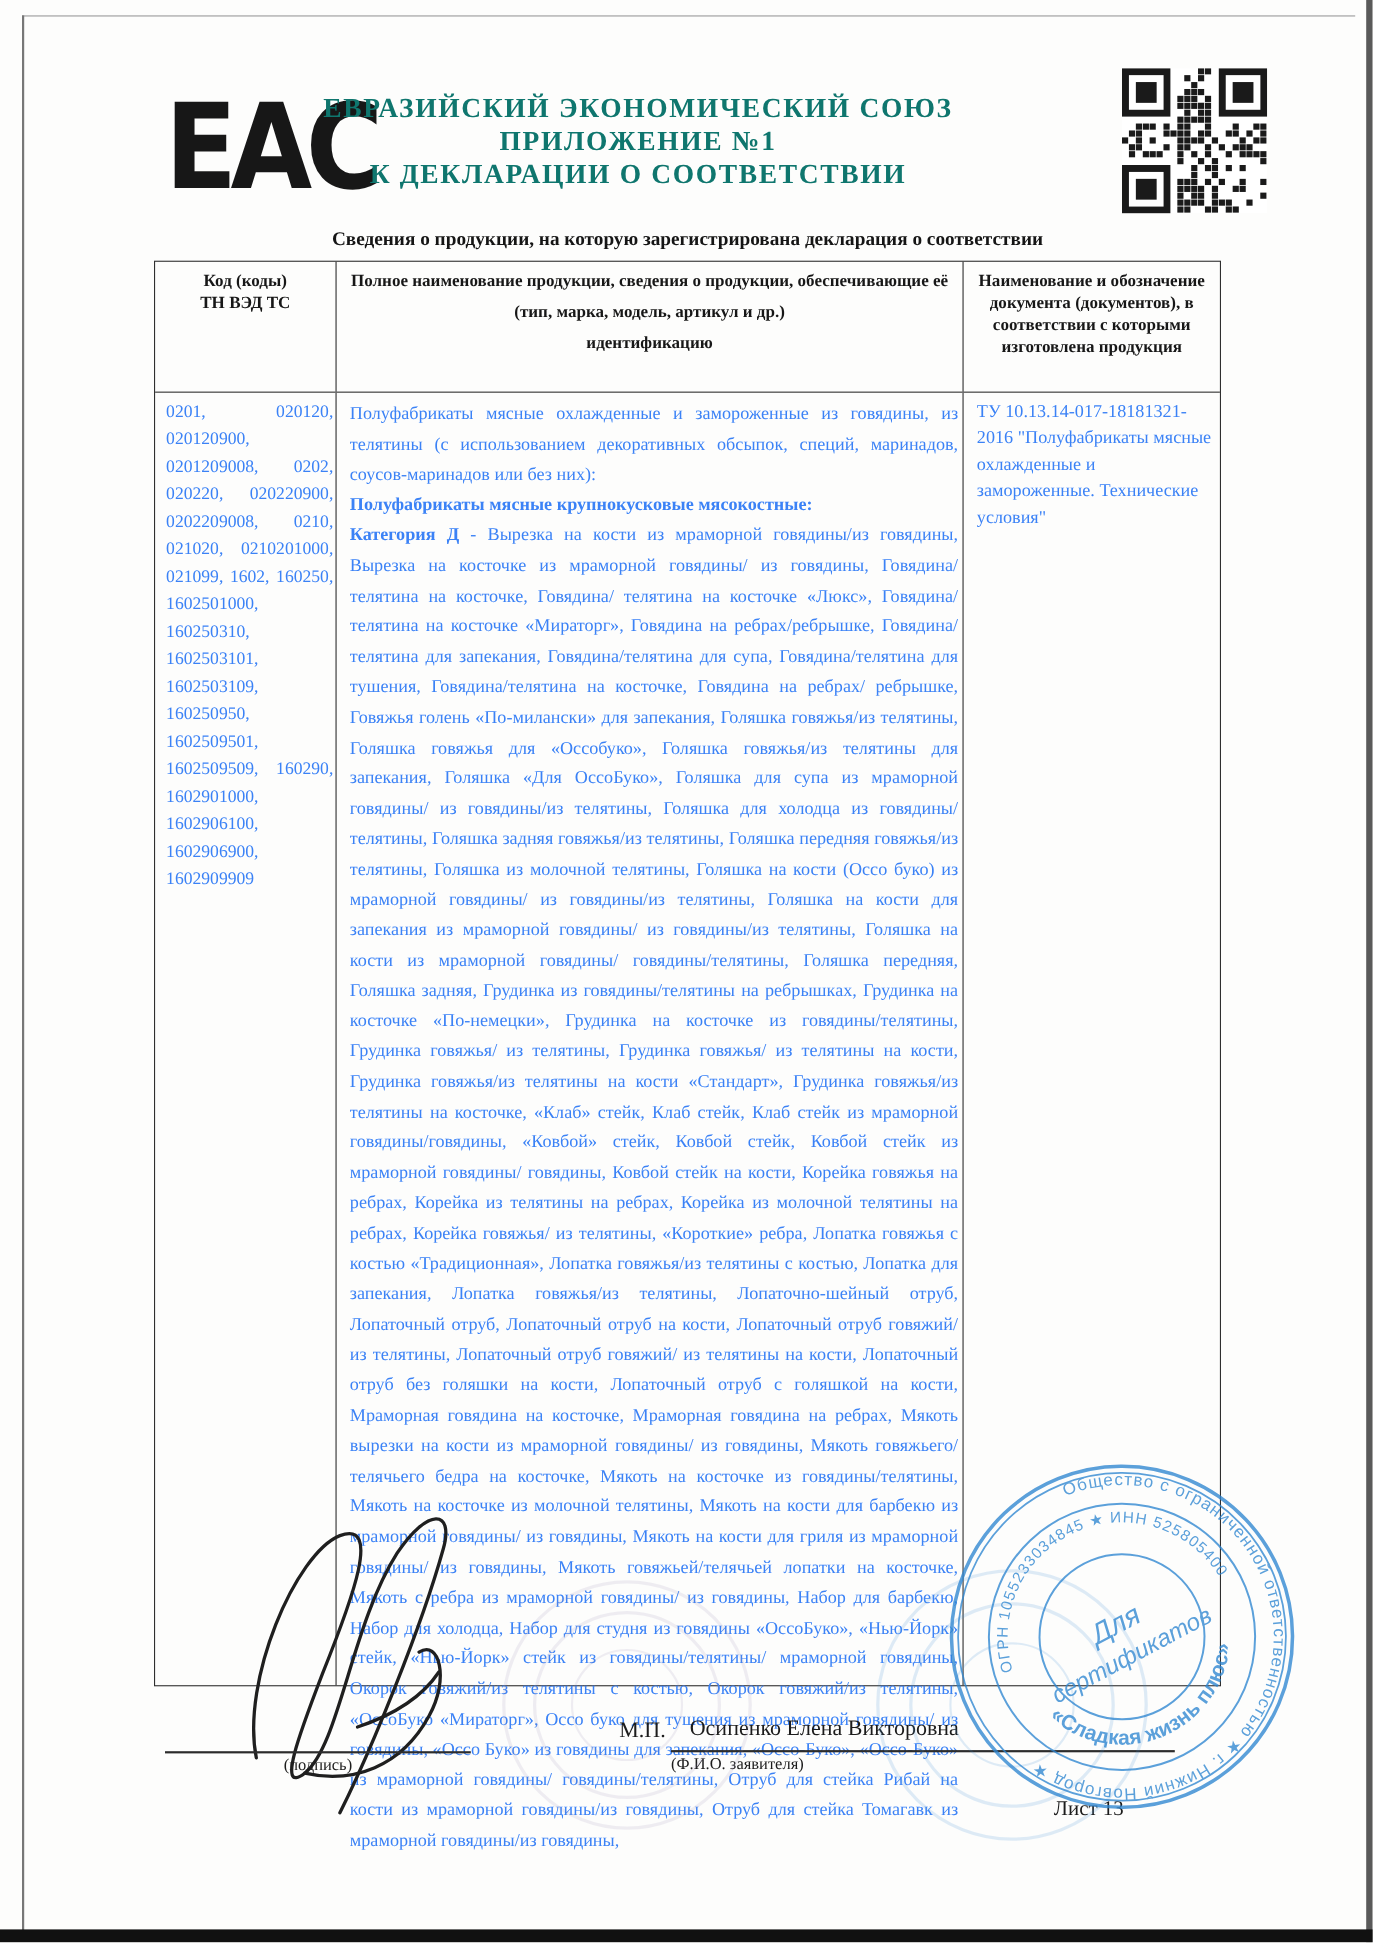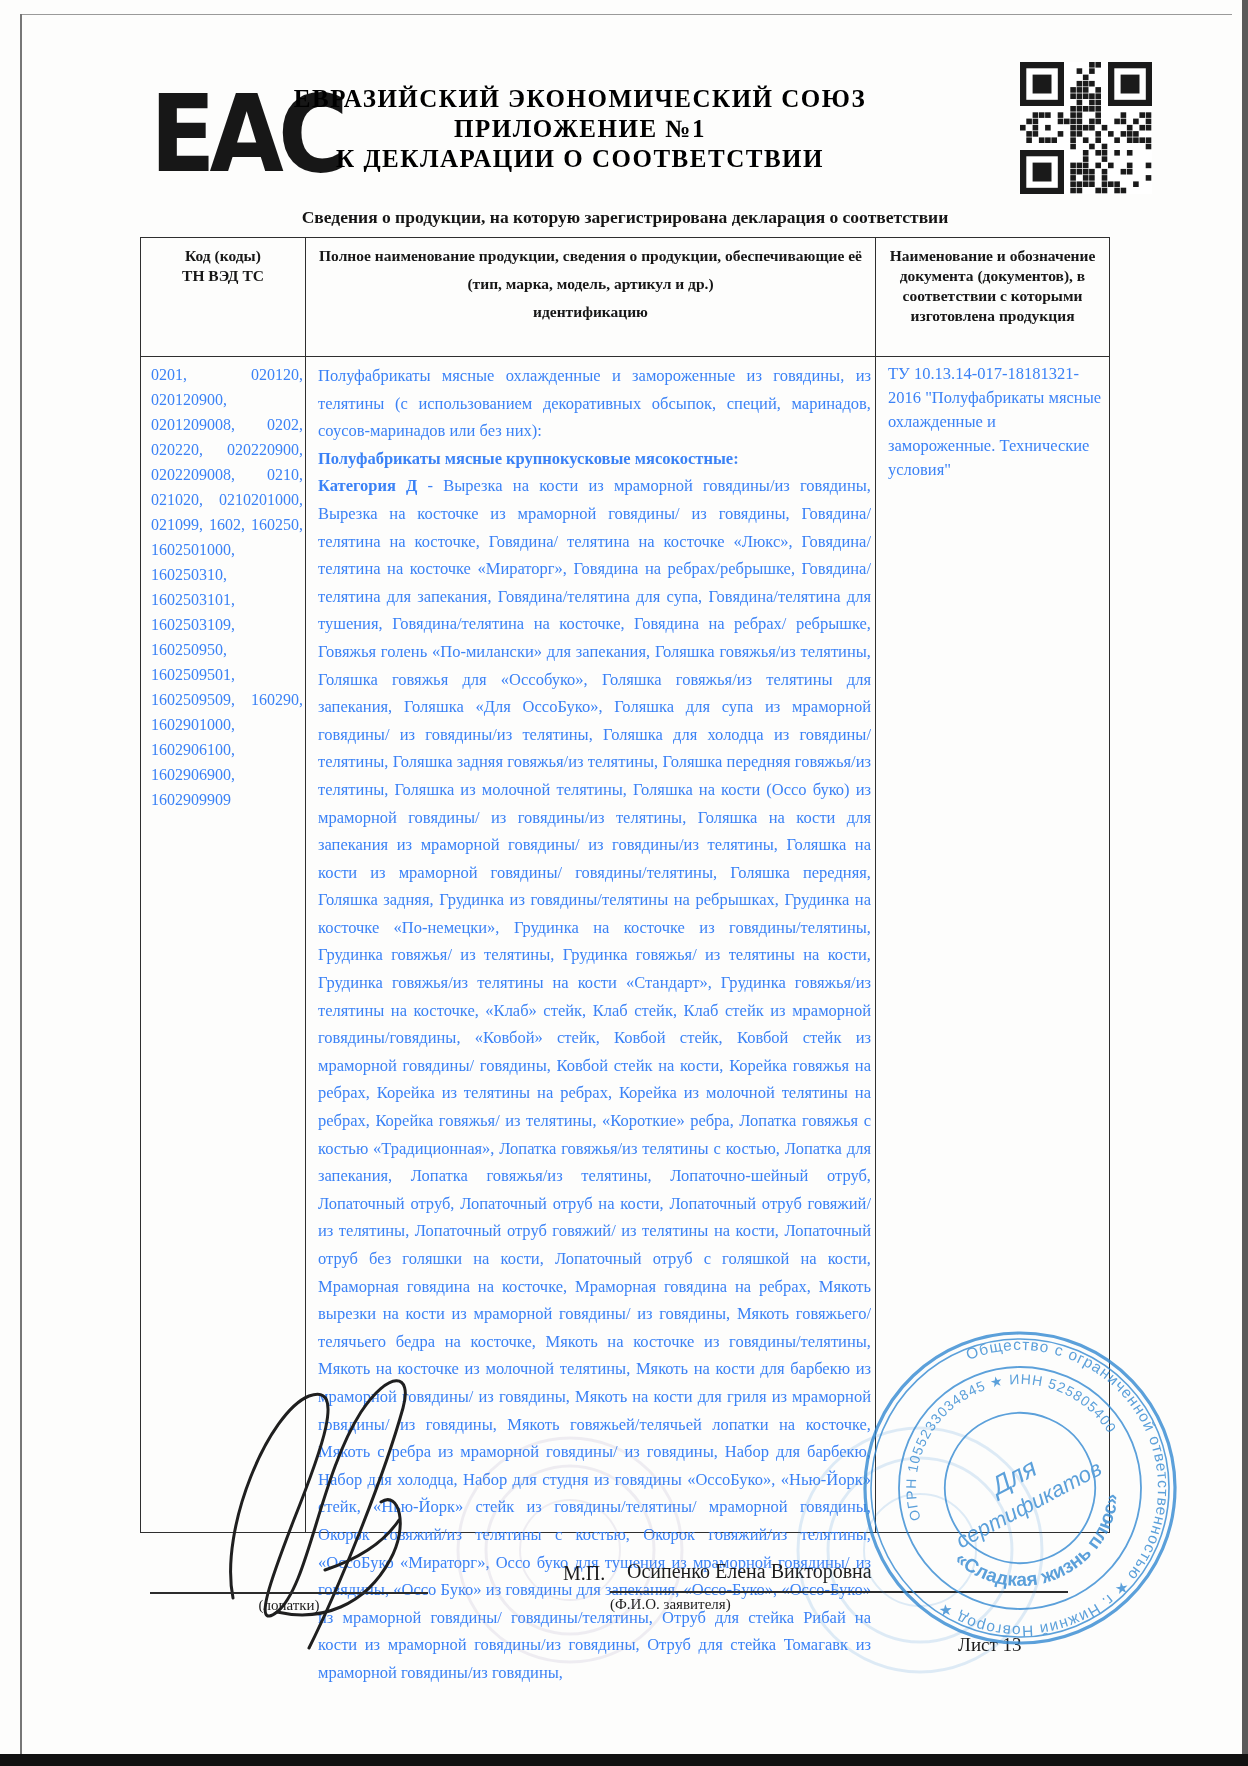--- a/index.html
+++ b/index.html
@@ -12,21 +12,21 @@
   .scan-edge-right{position:absolute;right:0;top:0;width:6px;height:1766px;background:#5a5a5a;}
   .scan-edge-bottom{position:absolute;left:0;bottom:0;width:1248px;height:12px;background:#111;}
 
   .eac-logo{
     position:absolute;left:150px;top:70px;width:110px;height:114px;
     font-family:"DejaVu Sans","Liberation Sans",sans-serif;font-weight:900;
     font-size:96px;line-height:114px;letter-spacing:-6px;color:#171717;
     transform:scaleY(1.12);transform-origin:top left;
   }
   .title-block{position:absolute;left:250px;top:84px;width:660px;text-align:center;}
-  .title-line{font-weight:bold;font-size:25px;line-height:30px;letter-spacing:1.5px;color:#000000;}
+  .title-line{font-weight:bold;font-size:25px;line-height:30px;letter-spacing:1.5px;color:#0f766e;}
 
   .qr{position:absolute;left:1020px;top:62px;}
 
   .subtitle{position:absolute;left:140px;top:207px;width:970px;text-align:center;
     font-weight:bold;font-size:17.5px;color:#151515;}
 
   .doc-table{position:absolute;left:140px;top:237px;width:970px;height:1296px;
     border:1.6px solid #2f2f2f;box-sizing:border-box;}
   .tcol{position:absolute;top:0;height:100%;box-sizing:border-box;}
   .tcol1{left:0;width:165px;border-right:1.4px solid #2f2f2f;}
@@ -247,21 +247,21 @@
   </div>
 
   <svg class="sig-svg" width="360" height="300" viewBox="0 0 360 300">
     <g fill="none" stroke="#1f1f1f" stroke-width="3" stroke-linecap="round">
       <path d="M 48 238 C 34 168, 84 52, 124 36 C 162 22, 136 92, 108 162 C 88 214, 66 272, 92 252 C 124 226, 134 118, 176 52 C 204 10, 228 12, 218 48 C 198 120, 152 232, 124 288"></path>
       <path d="M 92 252 C 136 262, 180 246, 205 200 C 224 166, 214 130, 196 142"></path>
       <path d="M 140 210 C 170 200, 198 184, 214 160"></path>
     </g>
   </svg>
   <div class="rule sig-rule"></div>
-  <div class="sig-caption">(лопатки)</div>
+  <div class="sig-caption">(подпись)</div>
 
   <div class="mp-label">М.П.</div>
 
   <div class="applicant-name">Осипенко Елена Викторовна</div>
   <div class="rule applicant-rule"></div>
   <div class="applicant-caption">(Ф.И.О. заявителя)</div>
 
   <div class="sheet-number">Лист 13</div>
 
   <svg class="stamp stamp-ghost2" width="240" height="240" viewBox="-120 -120 240 240">

